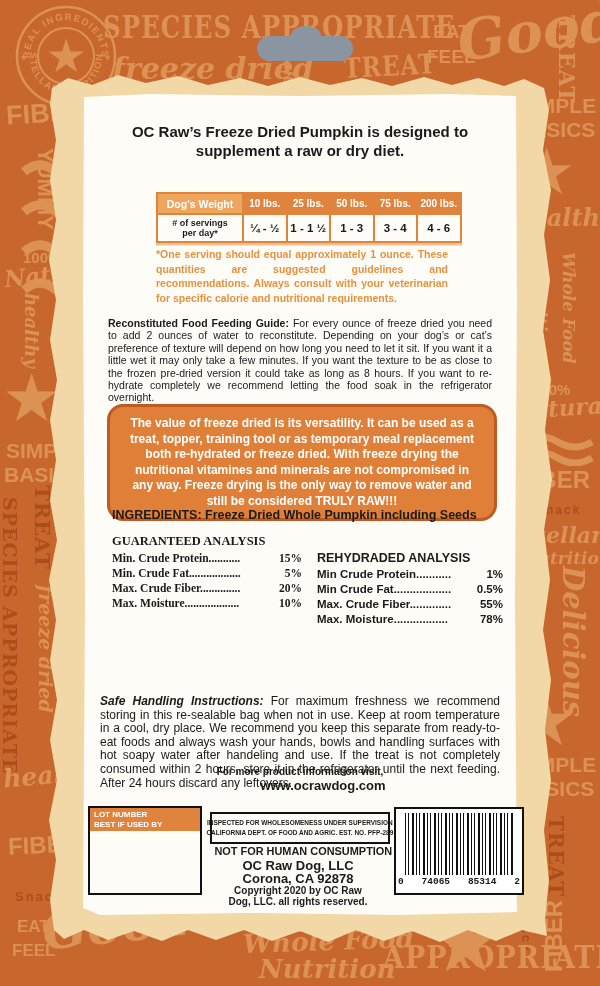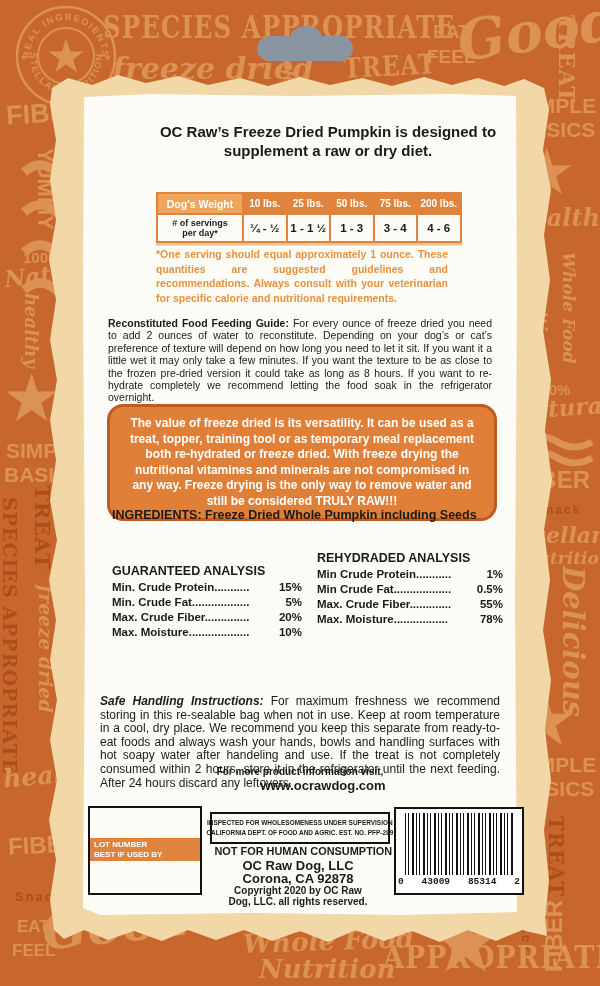--- a/index.html
+++ b/index.html
@@ -17,21 +17,21 @@
   .slab{font-family:"DejaVu Serif",serif;font-weight:700;letter-spacing:1px;}
   .vrt{writing-mode:vertical-rl;}
   .vup{writing-mode:vertical-rl;transform:rotate(180deg);}
   .star{font-weight:400;}
   
   #torn{position:absolute;left:0;top:0;pointer-events:none;}
   
   .c{position:absolute;color:#1A1A1A;}
   .center{text-align:center;}
   .just{text-align:justify;}
-  .headline{font-size:15px;font-weight:700;line-height:19px;margin-left:28px;}
+  .headline{font-size:15px;font-weight:700;line-height:19px;}
   
   .tbl{display:grid;grid-template-columns:84px repeat(5,41.5px);gap:2px;
        background:#E0833C;border:2.5px solid #E0833C;box-shadow:0 2.5px 0 #EFC08D;}
   .tbl .h{background:#E0833C;color:#fff;font-size:10px;font-weight:700;
           display:flex;align-items:center;justify-content:center;height:19px;}
   .tbl .h0{background:#EFA55C;font-size:10.5px;}
   .tbl .b{background:#FDFCF6;color:#1A1A1A;font-size:11.5px;font-weight:700;
           display:flex;align-items:center;justify-content:center;height:26px;}
   .tbl .b0{flex-direction:column;font-size:9px;line-height:10px;}
   .note{font-size:10.5px;font-weight:700;color:#E8913F;line-height:14.5px;}
@@ -43,21 +43,21 @@
   .atitle{font-size:12.5px;font-weight:700;margin-bottom:2px;}
   .arow{display:flex;font-size:11.5px;font-weight:700;line-height:15px;white-space:nowrap;}
   .arow .v{margin-left:auto;padding-left:6px;}
   .cal{font-size:13px;font-weight:700;}
   .safe{font-size:12px;line-height:13.6px;}
   .more{font-size:10px;font-weight:700;}
   .web{font-size:13px;font-weight:700;}
   
   .lotbox{border:2px solid #111;background:#FDFCF6;}
   .lothead{background:#E0833C;color:#fff;font-size:8px;font-weight:700;
-           line-height:9.5px;padding:2px 4px;margin-top:30px;}
+           line-height:9.5px;padding:2px 4px;}
   .inspbox{border:2px solid #111;background:#FDFCF6;display:flex;
            align-items:center;justify-content:center;}
   .inspin{font-size:7.2px;font-weight:700;line-height:10px;text-align:center;
           white-space:nowrap;transform:scaleX(0.9);}
   .nfh{font-size:11.5px;font-weight:700;white-space:nowrap;transform:scaleX(0.95);}
   .comp{font-size:13px;font-weight:700;}
   .copy{font-size:10px;font-weight:700;line-height:11px;}
   .bcbox{border:2px solid #111;background:#fff;}
   .bars{position:absolute;left:9px;right:9px;top:4px;height:62px;
         background:repeating-linear-gradient(90deg,#111 0 1.5px,#fff 1.5px 3px,
@@ -196,21 +196,21 @@
   <div class="c note just" style="left:156px;top:247px;width:292px;">*One serving should equal approximately 1 ounce.  These quantities are suggested guidelines and recommendations.   Always consult with your veterinarian for specific calorie and nutritional requirements.</div>
 
   <div class="c para just" style="left:108px;top:317px;width:384px;">
     <b>Reconstituted Food Feeding Guide:</b><span> For every ounce of freeze dried you need to add 2 ounces of water to reconstitute.  Depending on your dog’s or cat’s preference of texture will depend on how long you need to let it sit.  If you want it a little wet  it may only take a few minutes.  If you want the texture to be as close to the frozen pre-dried version it could take as long as 8 hours.   If you want to re-hydrate completely we recommend letting the food soak in the refrigerator overnight.</span>
   </div>
 
   <div class="c vbox" style="left:107px;top:404px;width:358px;">The value of freeze dried is its versatility.  It can be used as a treat, topper, training tool or as temporary meal replacement both re-hydrated or freeze dried.  With freeze drying the nutritional vitamines and minerals are not compromised in any way.  Freeze drying is the only way to remove water and still be considered TRULY RAW!!!</div>
 
   <div class="c ing" style="left:112px;top:508px;width:395px;">INGREDIENTS: Freeze Dried Whole Pumpkin including Seeds</div>
 
-  <div class="c" style="left:112px;top:564px;width:190px;">
+  <div class="c" style="left:112px;top:534px;width:190px;font-family:Liberation Serif, serif;">
     <div class="atitle">GUARANTEED ANALYSIS</div>
     <div class="arow">
       <span>Min. Crude Protein...........</span>
       <span class="v">15%</span>
       </div>
     <div class="arow">
       <span>Min. Crude Fat..................</span>
       <span class="v">5%</span>
       </div>
     <div class="arow">
@@ -272,19 +272,19 @@
   <div class="c center comp" style="left:210px;top:871px;width:176px;">Corona, CA 92878</div>
   <div class="c center copy" style="left:210px;top:885px;width:176px;">
     <div>Copyright 2020 by OC Raw</div>
     <div>Dog, LLC. all rights reserved.</div>
   </div>
 
   <div class="c bcbox" style="left:394px;top:807px;width:126px;height:84px;">
     <div class="bars"></div>
     <div class="bdig">
       <span>0</span>
-      <span>43009</span>
+      <span>74065</span>
       <span>85314</span>
       <span>2</span>
     </div>
   </div>
 
 </div>
 
 </body></html>

